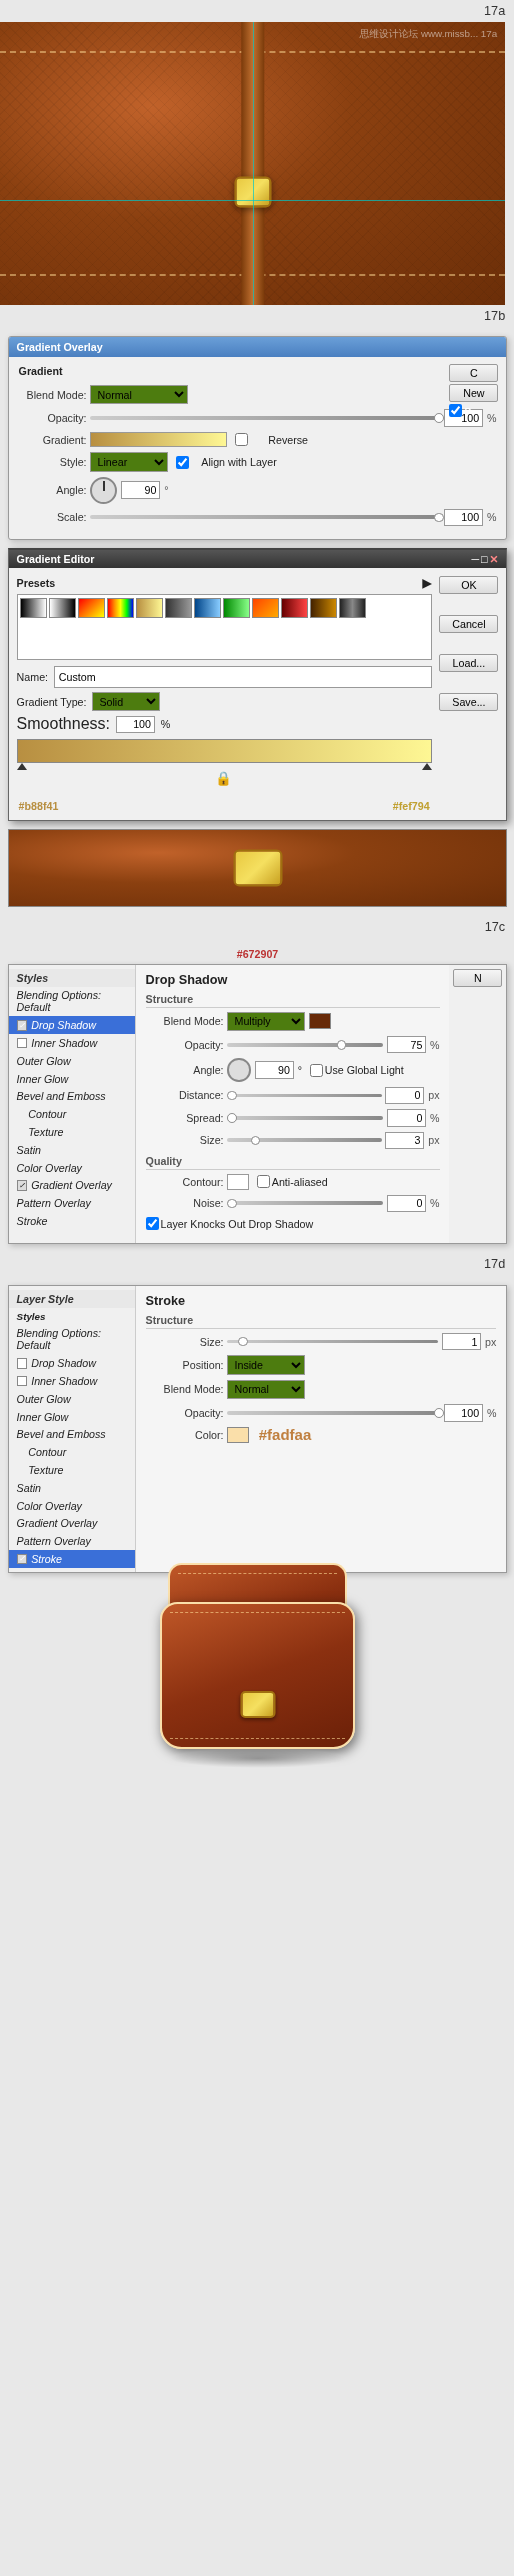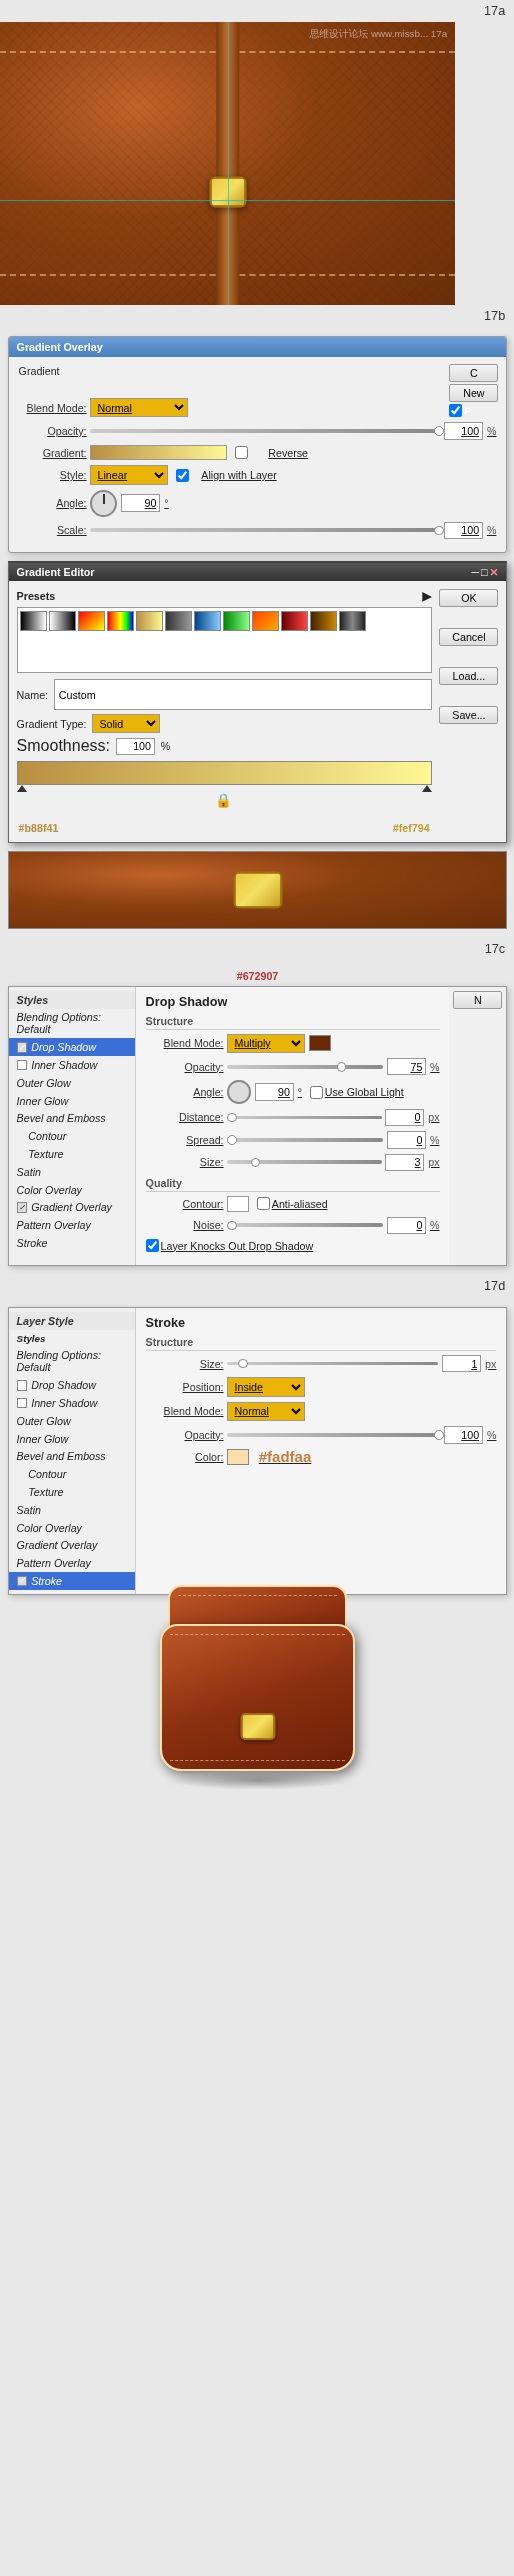--- a/index.html
+++ b/index.html
@@ -16,21 +16,21 @@
       text-align: right;
       padding: 3.9px 9.8px 3.9px 0;
       font-size: 12.7px;
       color: #333;
       background: #e8e8e8;
     }
 
     
     .section-17a {
       position: relative;
-      width: 455px;
+      width: 505px;
       height: 283px;
       background: #f0abfc;
       overflow: hidden;
     }
     .leather-bg {
       width: 100%;
       height: 100%;
       background:
         repeating-linear-gradient(45deg, rgba(0,0,0,0.05) 0px, rgba(0,0,0,0.05) 1px, transparent 1px, transparent 7.8px),
         repeating-linear-gradient(-45deg, rgba(0,0,0,0.05) 0px, rgba(0,0,0,0.05) 1px, transparent 1px, transparent 7.8px),
@@ -112,36 +112,35 @@
       align-items: center;
     }
     .dialog-content {
       padding: 7.8px 9.8px;
     }
     .dialog-row {
       display: flex;
       align-items: center;
       margin-bottom: 4.9px;
       gap: 3.9px;
-      text-decoration: underline;
     }
     .dialog-label {
       width: 68px;
       text-align: right;
       color: #333;
       font-size: 10.7px;
     }
     .dialog-label-wide {
       width: 78px;
     }
     select.small-select {
       height: 19.5px;
       font-size: 10.7px;
       border: 1px solid #999;
-      background: #eab308;
+      background: #4d7c0f;
       padding: 0 2px;
     }
     .select-normal { width: 98px; }
     .select-linear { width: 78px; }
     input.small-input {
       height: 17.6px;
       font-size: 10.7px;
       border: 1px solid #999;
       background: white;
       padding: 0 2.9px;
@@ -231,21 +230,21 @@
     }
     .name-row {
       display: flex;
       align-items: center;
       gap: 5.9px;
       margin-top: 5.9px;
       margin-bottom: 3.9px;
     }
     .name-input {
       flex: 1;
-      height: 31px;
+      height: 22px;
       font-size: 10.7px;
       border: 1px solid #999;
       padding: 0 3.9px;
     }
     .type-row {
       display: flex;
       align-items: center;
       gap: 5.9px;
       margin-bottom: 3.9px;
     }
@@ -513,21 +512,21 @@
       <div class="btn-group" style="position:absolute;right:7.8px;top:27px;flex-direction:column;gap:2px;">
         <button class="dialog-btn">C</button>
         <button class="dialog-btn">New</button>
         <div style="display:flex;align-items:center;gap:2px;font-size:9.8px;">
           <input type="checkbox" checked="" style="">
           <span>P</span>
         </div>
       </div>
     </div>
     <div class="dialog-content">
-      <div style="font-size:10.7px;font-weight:normal;margin-bottom:21px;">Gradient</div>
+      <div style="font-size:10.7px;font-weight:bold;margin-bottom:8px;">Gradient</div>
 
       <div class="dialog-row">
         <span class="dialog-label">Blend Mode:</span>
         <select class="small-select select-normal">
           <option>Normal</option>
         </select>
       </div>
 
       <div class="dialog-row">
         <span class="dialog-label">Opacity:</span>

